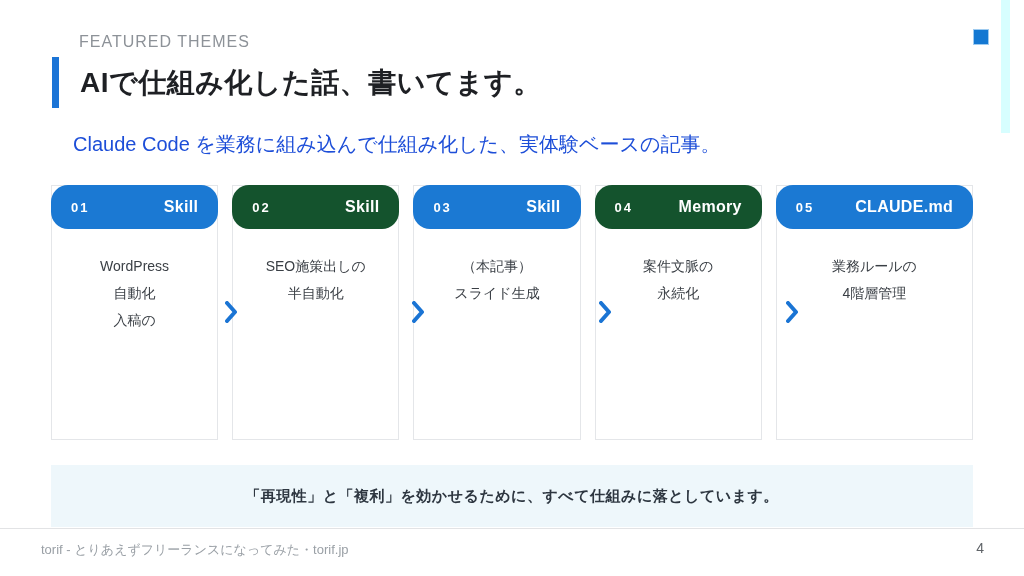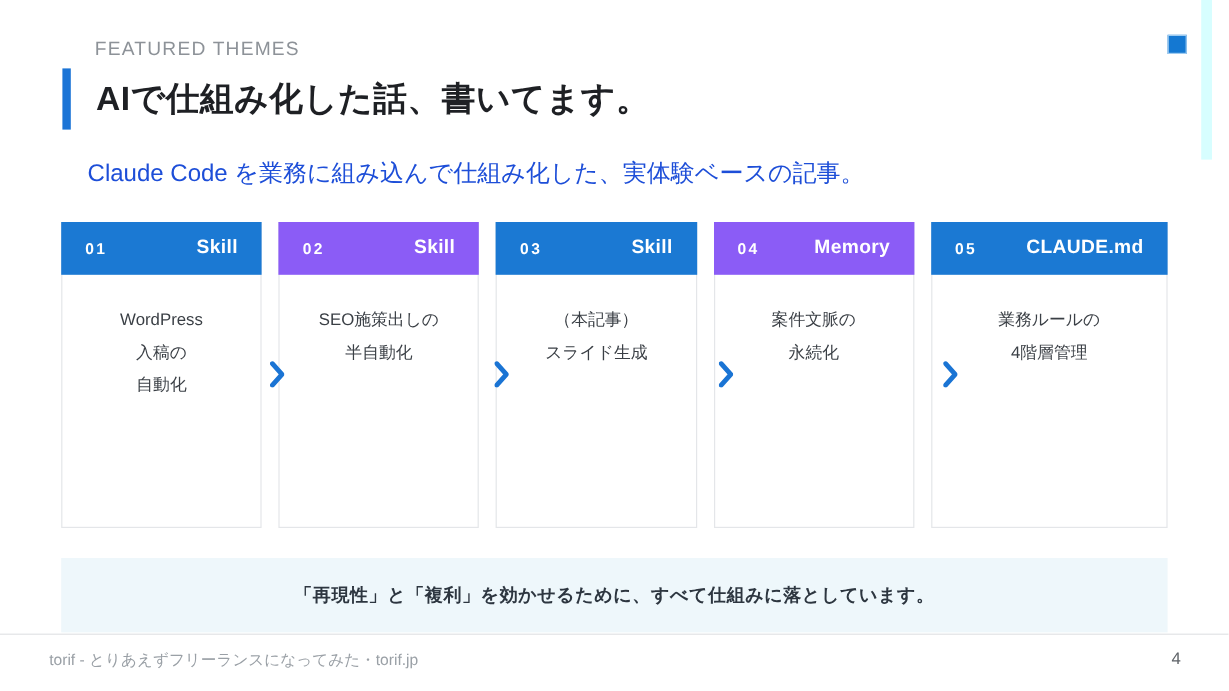--- a/index.html
+++ b/index.html
@@ -35,24 +35,24 @@
     position:absolute; left:51px; top:185px; width:922px; height:255px;
     display:flex; gap:14px;
   }
   .card {
     flex:1; background:#ffffff; border:1px solid #e4e6e9;
     display:flex; flex-direction:column;
   }
   .card-header {
     height:44px; margin:-1px -1px 0 -1px; flex:0 0 44px;
     display:flex; justify-content:space-between; align-items:center;
-    padding:0 20px; color:#ffffff;
+    padding:0 20px; color:#ffffff;border-radius:17px;
   }
   .card-header.light { background:#1b79d3; }
-  .card-header.dark  { background:#8b5cf6; }
+  .card-header.dark  { background:#14532d; }
   .card-number { font-size:13px; font-weight:bold; letter-spacing:2px; }
   .card-tag    { font-size:16px; font-weight:bold; letter-spacing:0.3px;margin-left:41px; }
   .card-body {
     padding-top:24px; text-align:center; font-size:14px; color:#3a3f45;
     line-height:27px;
   }
   .chevron {
     position:absolute; top:301px; width:12px; height:22px;
   }
   .chevron.c1 { left:225px; }
@@ -92,22 +92,22 @@
 
   <div class="cards-row">
 
     <div class="card">
       <div class="card-header light">
         <span class="card-number">01</span>
         <span class="card-tag">Skill</span>
       </div>
       <div class="card-body">
         <div>WordPress</div>
+        <div>自動化</div>
         <div>入稿の</div>
-        <div>自動化</div>
       </div>
     </div>
 
     <div class="card">
       <div class="card-header dark">
         <span class="card-number">02</span>
         <span class="card-tag">Skill</span>
       </div>
       <div class="card-body">
         <div>SEO施策出しの</div>

